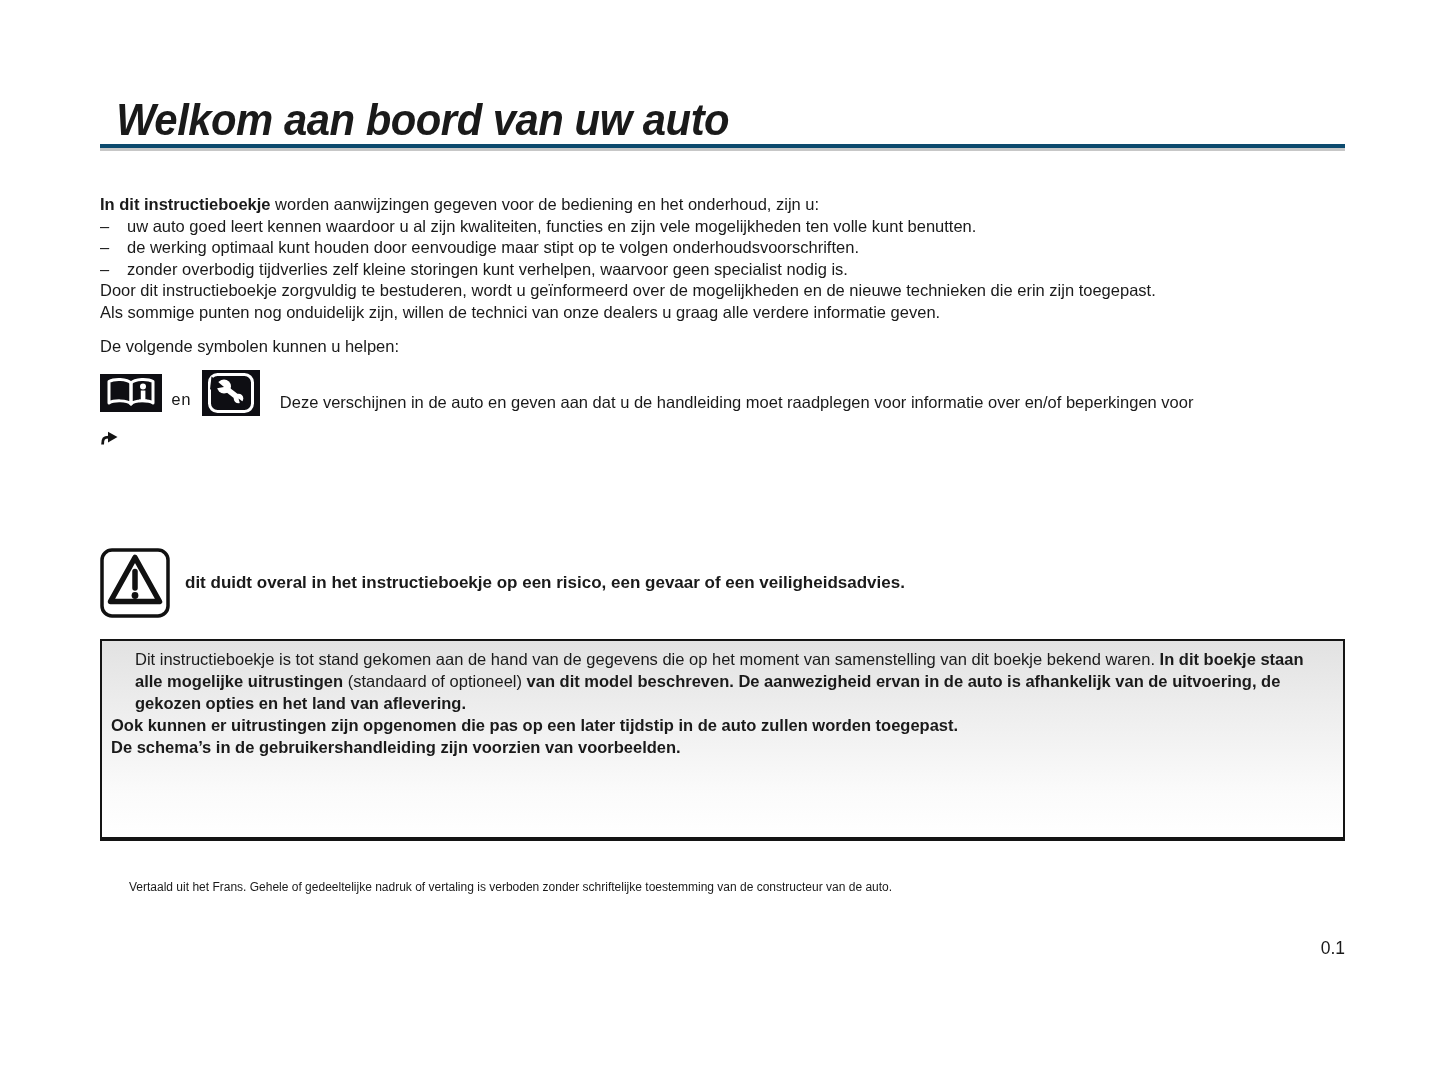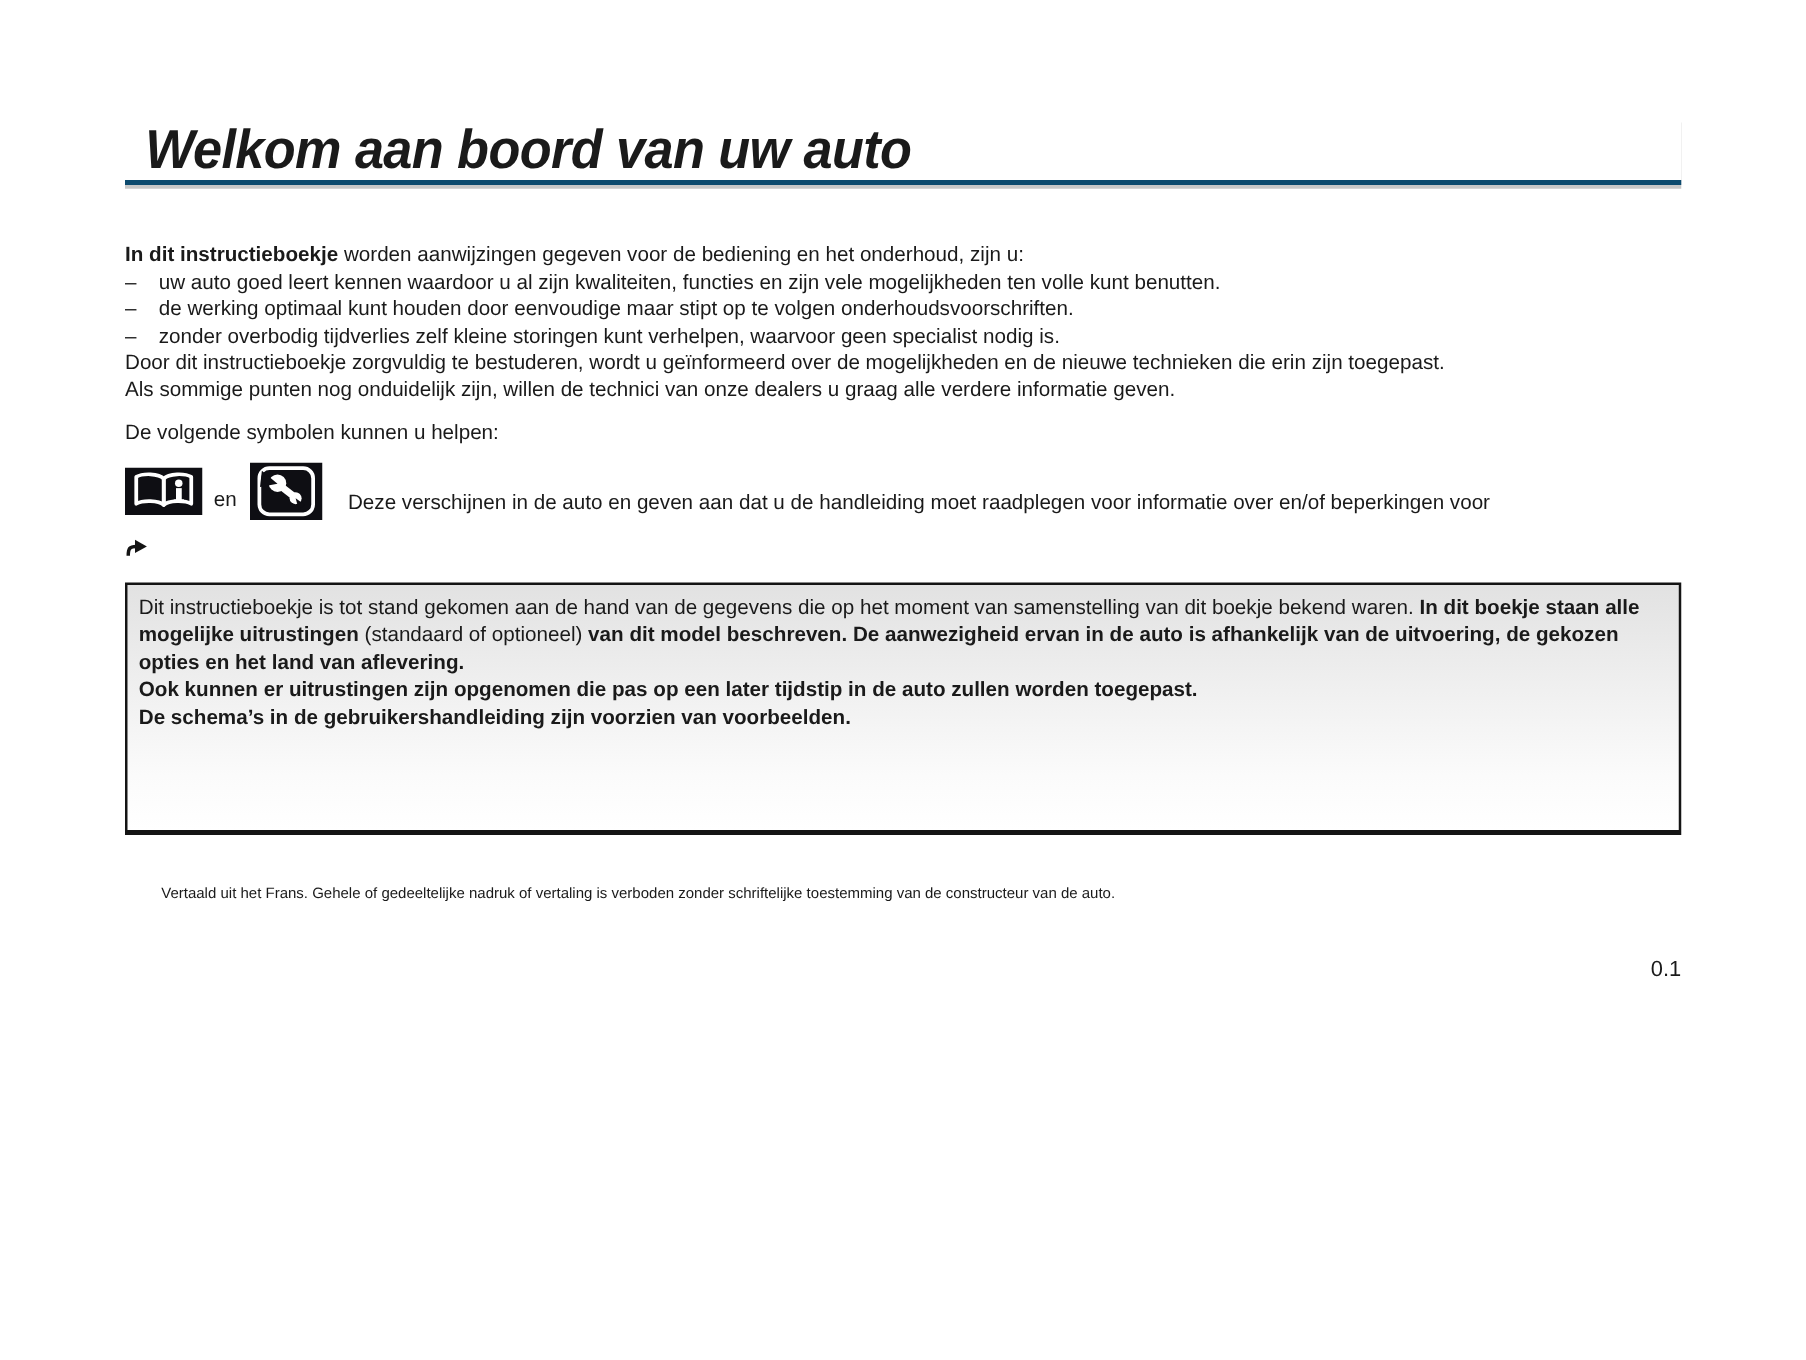--- a/index.html
+++ b/index.html
@@ -30,42 +30,42 @@
 
   .intro { margin-top: 46px; }
   .lead b { font-weight: bold; }
   .bullet-row { display: flex; }
   .bullet-marker { width: 27px; flex: 0 0 27px; }
 
   .symbols-heading { margin-top: 13px; }
 
   .icon-row { margin-top: 12px; display: flex; align-items: flex-start; }
   .book-icon-box { margin-top: 4px; flex: 0 0 auto; }
-  .connector { margin-top: 20px; padding: 0 11px 0 9px; }
+  .connector { margin-top: 20px; padding: 0 11px 0 9px; font-family: Liberation Mono, monospace; }
   .wrench-icon-box { flex: 0 0 auto; }
   .symbol-desc { margin-top: 22px; margin-left: 20px; }
 
   .reference-row { margin-top: 14px; display: flex; align-items: center; }
   .reference-row .ref-text { margin-left: 7px; }
 
   .warning-row { margin-top: 103px; display: flex; align-items: center; }
   .warning-text { font-weight: bold; font-size: 17px; margin-left: 15px; }
 
   .notice-box {
     margin-top: 21px;
     height: 202px;
     border: 2px solid #141414;
     border-bottom-width: 4px;
     background: linear-gradient(180deg, #e2e2e2 0%, #efefef 40%, #fbfbfb 78%, #ffffff 100%);
     padding: 7px 10px 0 9px;
     line-height: 22px;
   }
   .notice-box .seg-bold { font-weight: bold; }
   .notice-box p { margin: 0; font-weight: bold; }
-  .notice-box .p1 { font-weight: normal; }
+  .notice-box .p1 { font-weight: normal; margin-left: 24px; }
 
   .closing { margin-top: 25px; }
   .footer-note { margin-top: 36px; padding-left: 29px; font-size: 12px; }
   .page-number { margin-top: 40px; text-align: right; font-size: 17.5px; }
 
   svg { display: block; }
 </style>
 </head>
 <body>
 
@@ -125,20 +125,31 @@
 
   <div class="reference-row">
     <span>
       <svg width="21" height="15" viewBox="0 0 21 15">
         <path d="M2.6 14.5 C2.6 9 3.6 7.1 9 7.1" fill="none" stroke="#141414" stroke-width="2.8"></path>
         <polygon points="8,1.8 8,12.4 17.5,7.1" fill="#141414"></polygon>
       </svg>
     </span>
   </div>
 
+  <div class="warning-row">
+    <span>
+      <svg width="70" height="70" viewBox="0 0 70 70">
+        <rect x="2" y="2" width="66" height="66" rx="10" fill="#ffffff" stroke="#111111" stroke-width="3.5"></rect>
+        <path d="M35 9.5 L59.5 53.5 L10.5 53.5 Z" fill="none" stroke="#111111" stroke-width="5.5" stroke-linejoin="round"></path>
+        <path d="M35 23.5 L35 40" stroke="#111111" stroke-width="5.5" stroke-linecap="round"></path>
+        <circle cx="35" cy="47.5" r="3.4" fill="#111111"></circle>
+      </svg>
+    </span>
+    <span class="warning-text">dit duidt overal in het instructieboekje op een risico, een gevaar of een veiligheidsadvies.</span>
+  </div>
 
   <div class="notice-box">
     <p class="p1"><span class="seg-regular">Dit instructieboekje is tot stand gekomen aan de hand van de gegevens die op het moment van samenstelling van dit boekje bekend waren. </span><span class="seg-bold">In dit boekje staan alle mogelijke uitrustingen </span><span class="seg-regular">(standaard of optioneel) </span><span class="seg-bold">van dit model beschreven. De aanwezigheid ervan in de auto is af­hankelijk van de uitvoering, de gekozen opties en het land van aflevering.</span></p>
     <p>Ook kunnen er uitrustingen zijn opgenomen die pas op een later tijdstip in de auto zullen worden toegepast.</p>
     <p>De schema’s in de gebruikershandleiding zijn voorzien van voorbeelden.</p>
   </div>
 
 
   <div class="footer-note">Vertaald uit het Frans. Gehele of gedeeltelijke nadruk of vertaling is verboden zonder schriftelijke toestemming van de constructeur van de auto.</div>
 

